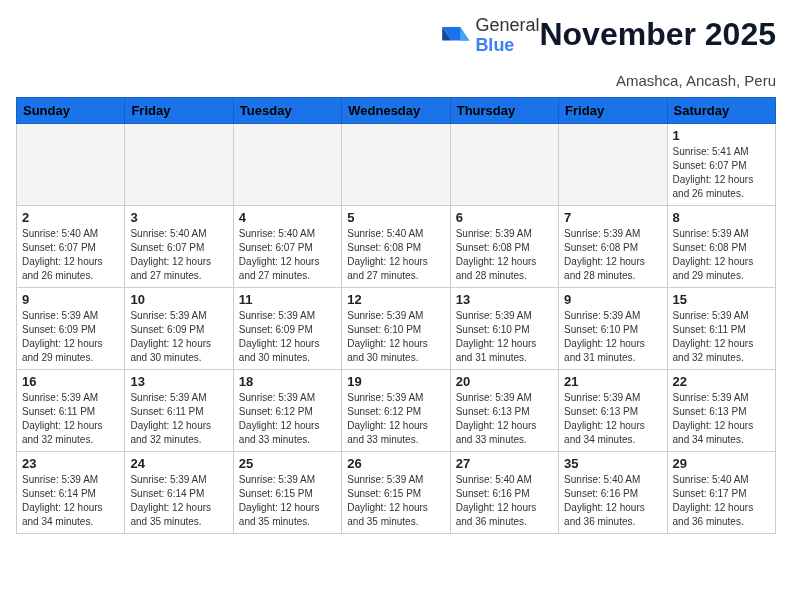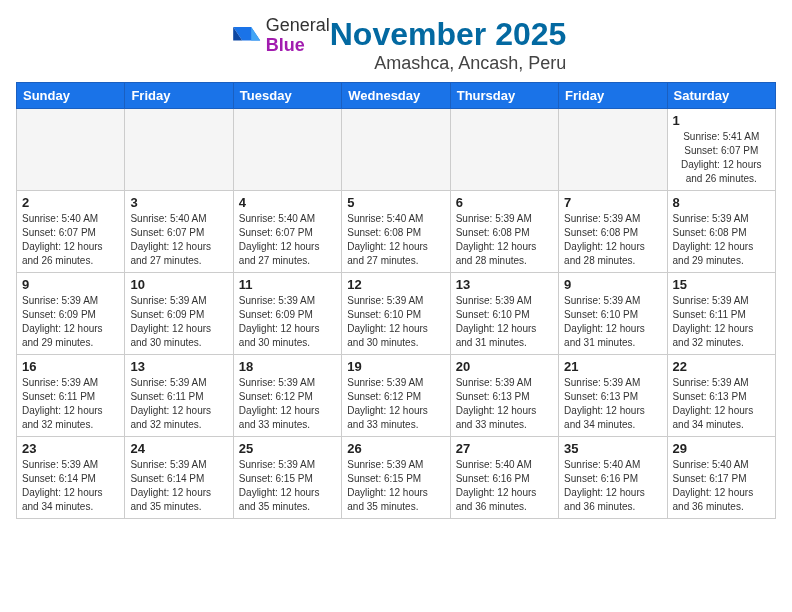--- a/index.html
+++ b/index.html
@@ -5,60 +5,61 @@
     * { box-sizing: border-box; margin: 0; padding: 0; }
     body {
       font-family: Arial, sans-serif;
       background: #fff;
       width: 792px;
       min-height: 612px;
       padding: 16px;
     }
     .header-section {
       display: flex;
-      justify-content: center;
+      justify-content: flex-end;
       align-items: flex-start;
       margin-bottom: 8px;
     }
     .logo {
       display: flex;
       align-items: center;
       gap: 4px;
     }
     .logo-text {
       font-size: 18px;
       font-weight: normal;
       line-height: 1.1;
     }
     .logo-text .general { color: #333; }
-    .logo-text .blue { color: #a21caf; font-weight: bold; }
+    .logo-text .blue { color: #3b82f6; font-weight: bold; }
     .logo-icon {
       width: 36px;
       height: 36px;
     }
     .title-block {
       text-align: right;
     }
     .month-year {
       font-size: 32px;
       font-weight: bold;
-      color: #0369a1;
+      color: #0f172a;
     }
     .location {
-      font-size: 18px;
+      font-size: 15px;
       color: #444;
+      margin-top: 19px;
     }
     .calendar {
       width: 100%;
       border-collapse: collapse;
       border: 1px solid #ccc;
     }
     .calendar th {
       background-color: #1a73e8;
-      color: #ffffff;
+      color: #000000;
       font-size: 13px;
       font-weight: bold;
       text-align: left;
       padding: 5px 6px;
       border: 1px solid #1a5fc0;
     }
     .calendar td {
       border: 1px solid #ccc;
       vertical-align: top;
       padding: 4px 5px;
@@ -121,21 +122,21 @@
   <tbody id="calendar-body">
   <tr class="week-row">
         <td class="empty"></td>
         <td class="empty"></td>
         <td class="empty"></td>
         <td class="empty"></td>
         <td class="empty"></td>
         <td class="empty"></td>
         <td>
           <span class="day-number">1</span>
-          <div class="day-info" style="white-space: pre-line; text-align: center;">Sunrise: 5:41 AM
+          <div class="day-info" style="white-space: pre-line;">Sunrise: 5:41 AM
 Sunset: 6:07 PM
 Daylight: 12 hours and 26 minutes.</div>
         </td>
       </tr>
       <tr class="week-row">
         <td>
           <span class="day-number">2</span>
           <div class="day-info" style="white-space: pre-line;">Sunrise: 5:40 AM
 Sunset: 6:07 PM
 Daylight: 12 hours and 26 minutes.</div>

